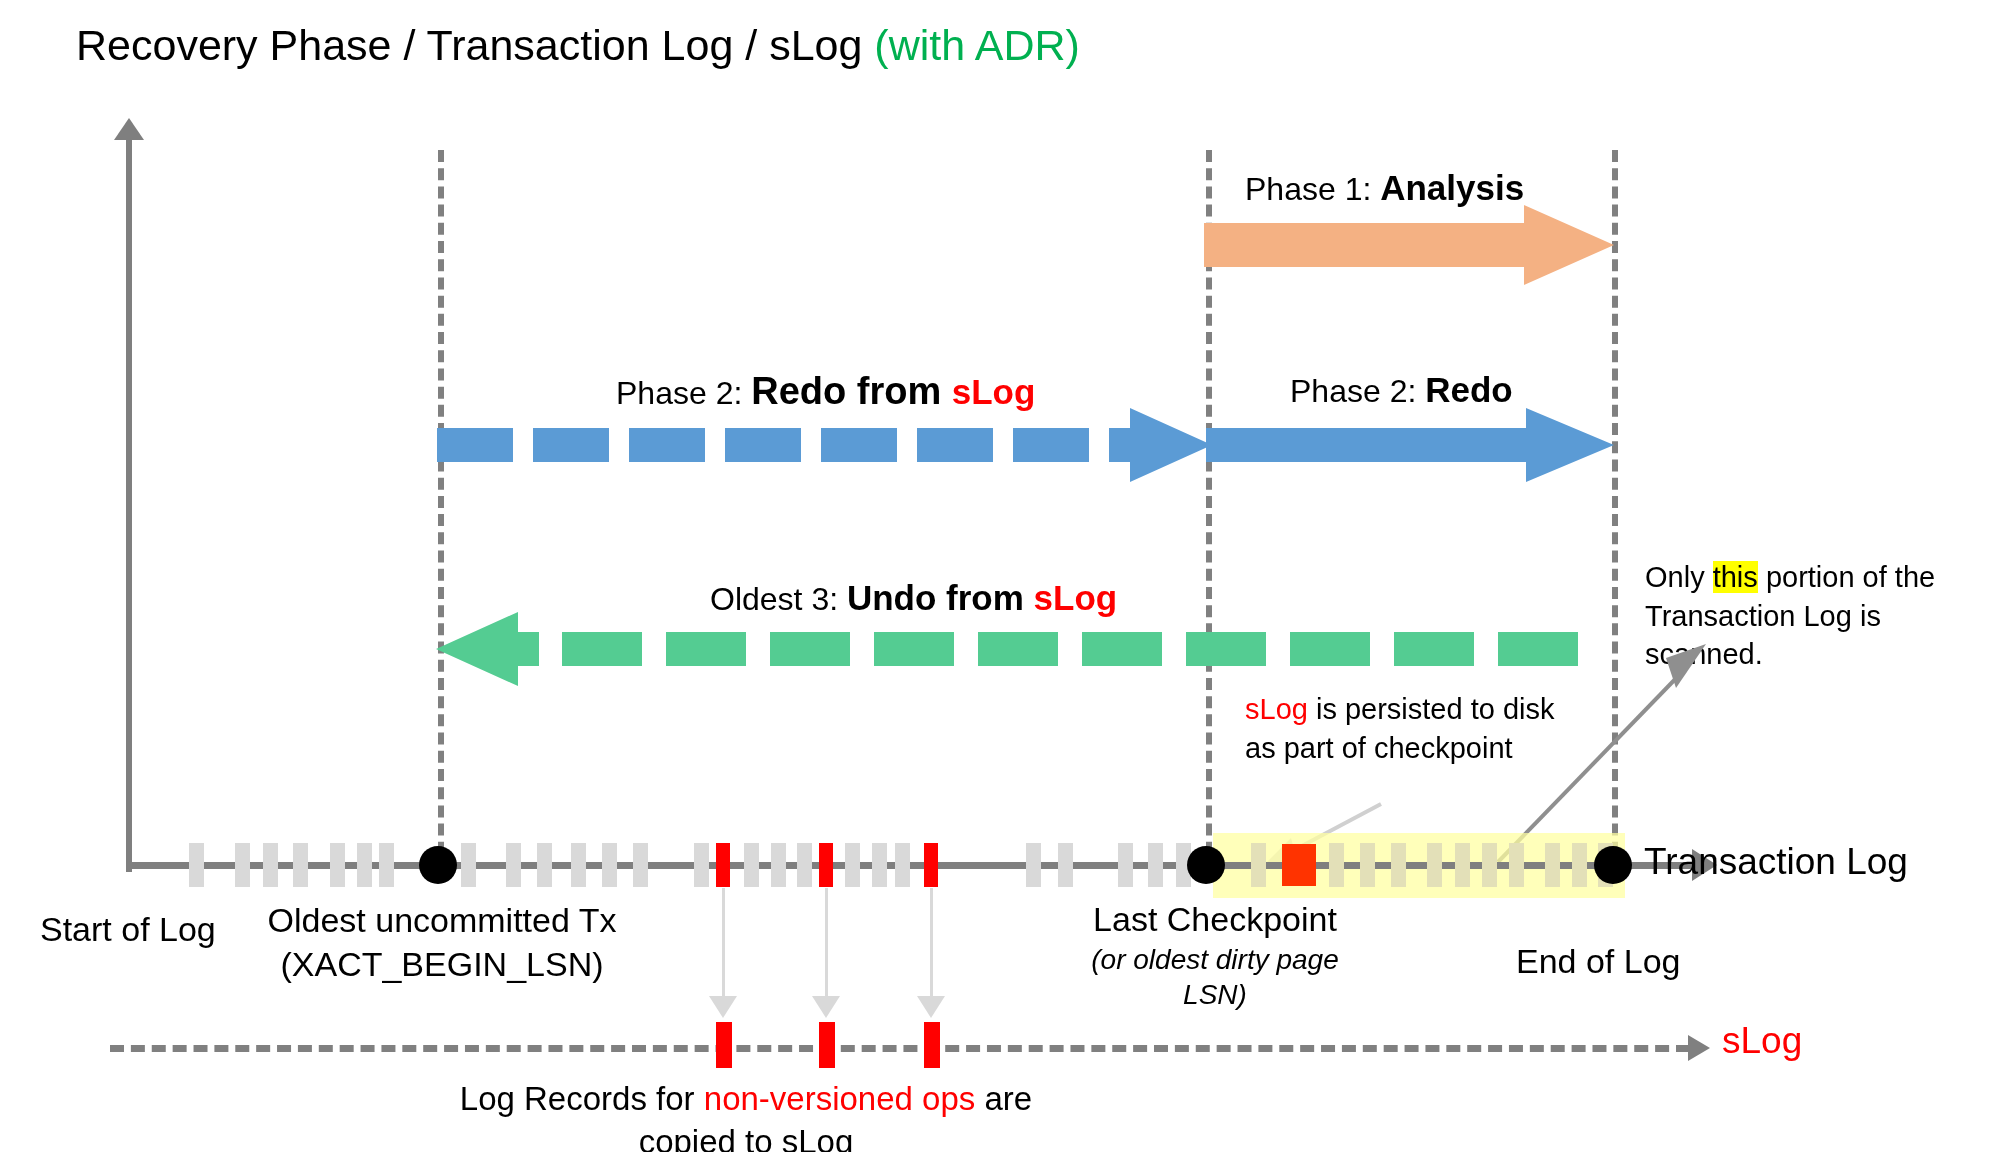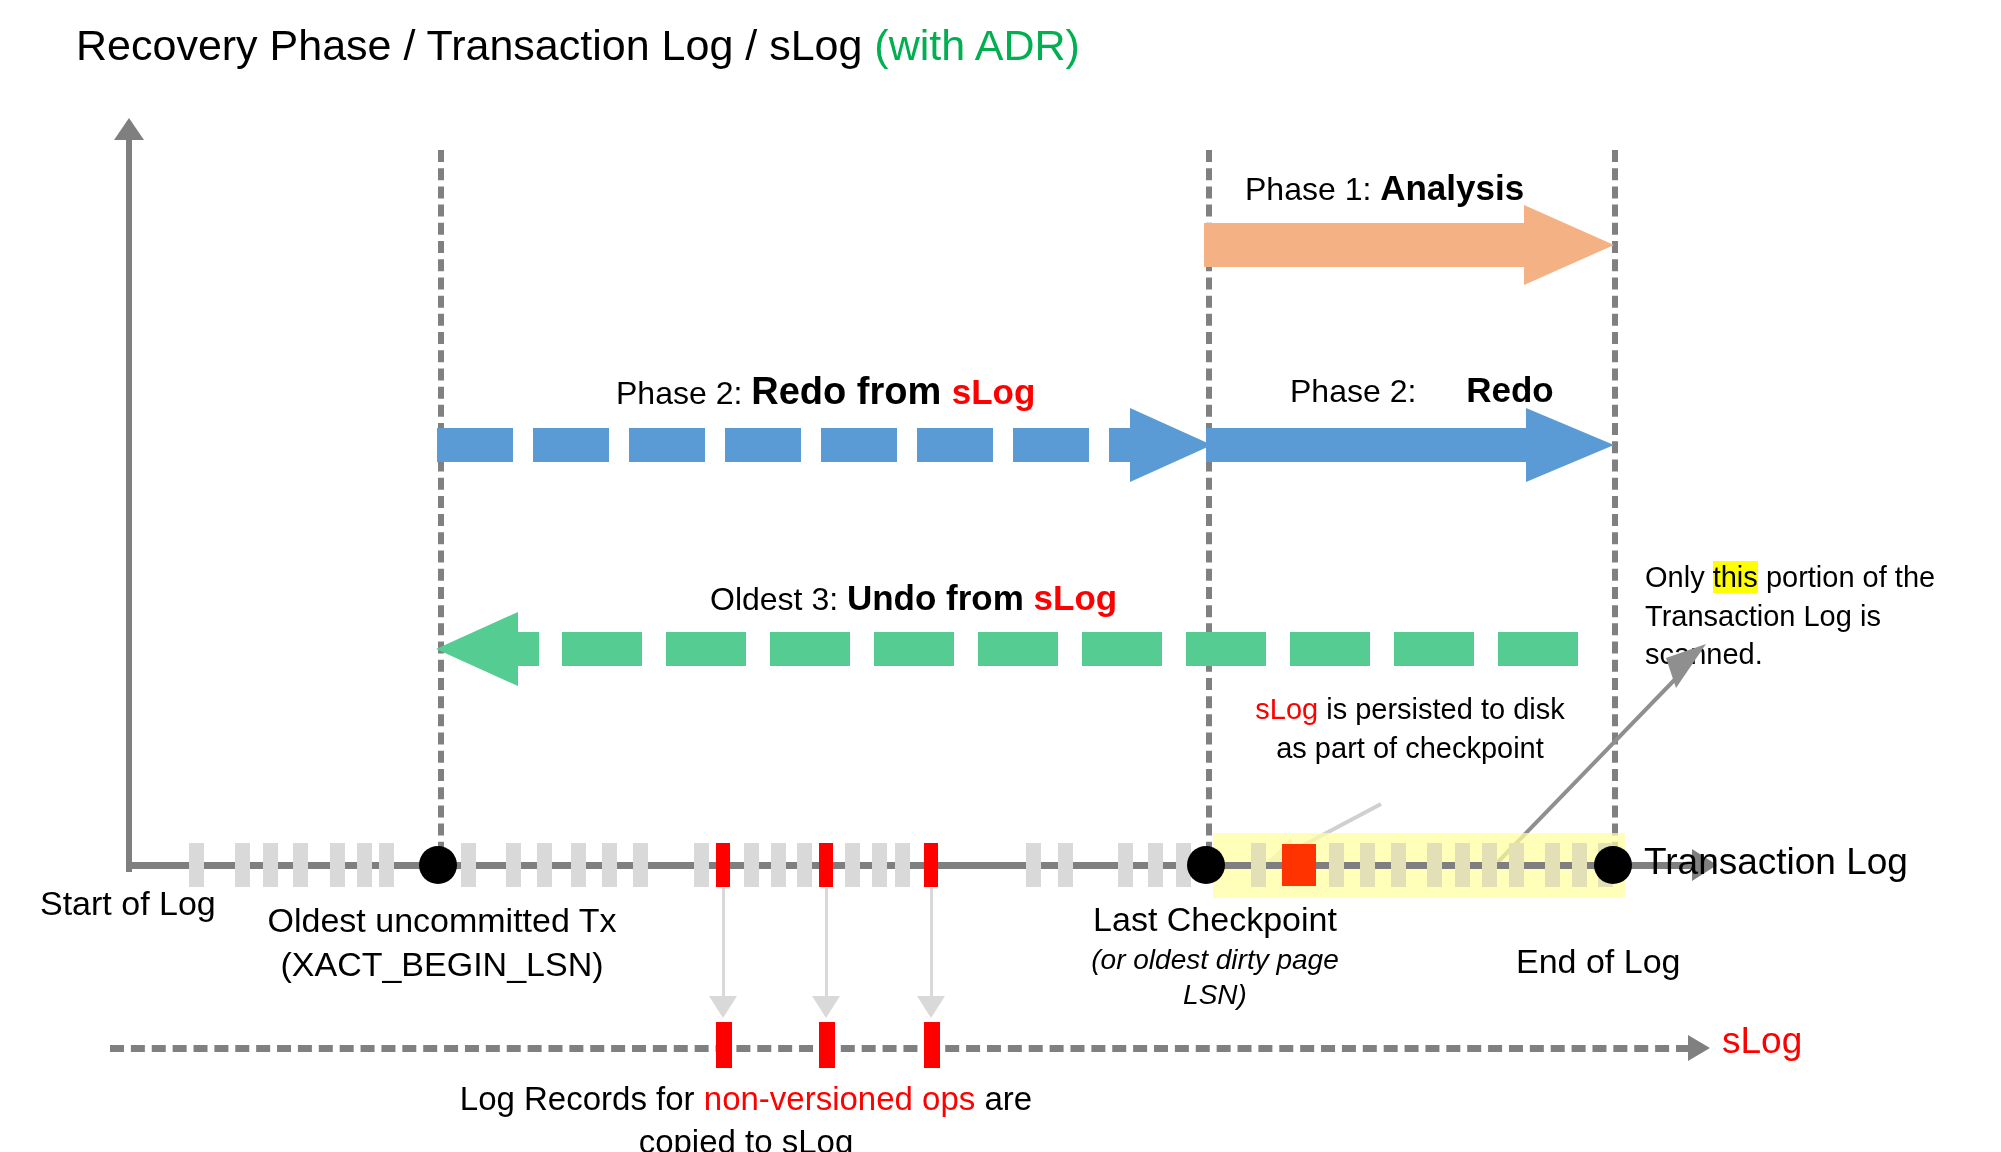--- a/index.html
+++ b/index.html
@@ -63,36 +63,36 @@
   }
   #p2a-label .b { font-weight: bold; font-size: 38px; }
   #p2a-label .red { color: #ff0000; font-weight: bold; font-size: 35px; }
   #p2a-arrow { left: 437px; top: 408px; }
 
   
   #p2b-label {
     left: 1290px; top: 370px;
     font-size: 32px; white-space: nowrap;
   }
-  #p2b-label .b { font-weight: bold; font-size: 35px; margin-left: 41px; }
+  #p2b-label .b { font-weight: bold; font-size: 35px; }
   #p2b-arrow { left: 1206px; top: 408px; }
 
   
   #p3-label {
     left: 710px; top: 578px;
     font-size: 32px; white-space: nowrap;
   }
   #p3-label .b { font-weight: bold; font-size: 35px; }
   #p3-label .red { color: #ff0000; font-weight: bold; font-size: 35px; }
   #p3-arrow { left: 436px; top: 612px; }
 
   
   #ann-slog {
     left: 1245px; top: 690px;
-    width: 330px; text-align: center;
+    width: 330px; text-align: left;
     font-size: 29px; line-height: 1.33;
   }
   #ann-slog .red { color: #ff0000; }
 
   #ann-scan {
     left: 1645px; top: 558px;
     width: 350px; text-align: left;
     font-size: 29px; line-height: 1.33;
   }
   #ann-scan .hl { background: #ffff00; }
@@ -134,21 +134,21 @@
     background: #ff3300; width: 34px; height: 42px; top: 844px;
   }
 
   .dot {
     top: 846px; width: 38px; height: 38px;
     border-radius: 50%; background: #000000;
   }
 
   
   #lbl-start {
-    left: 40px; top: 884px;
+    left: 40px; top: 910px;
     font-size: 34px; white-space: nowrap;
   }
   #lbl-xact {
     left: 262px; top: 898px;
     width: 360px; text-align: center;
     font-size: 34px; line-height: 1.3;
   }
   #lbl-ckpt {
     left: 1090px; top: 898px;
     width: 250px; text-align: center;

